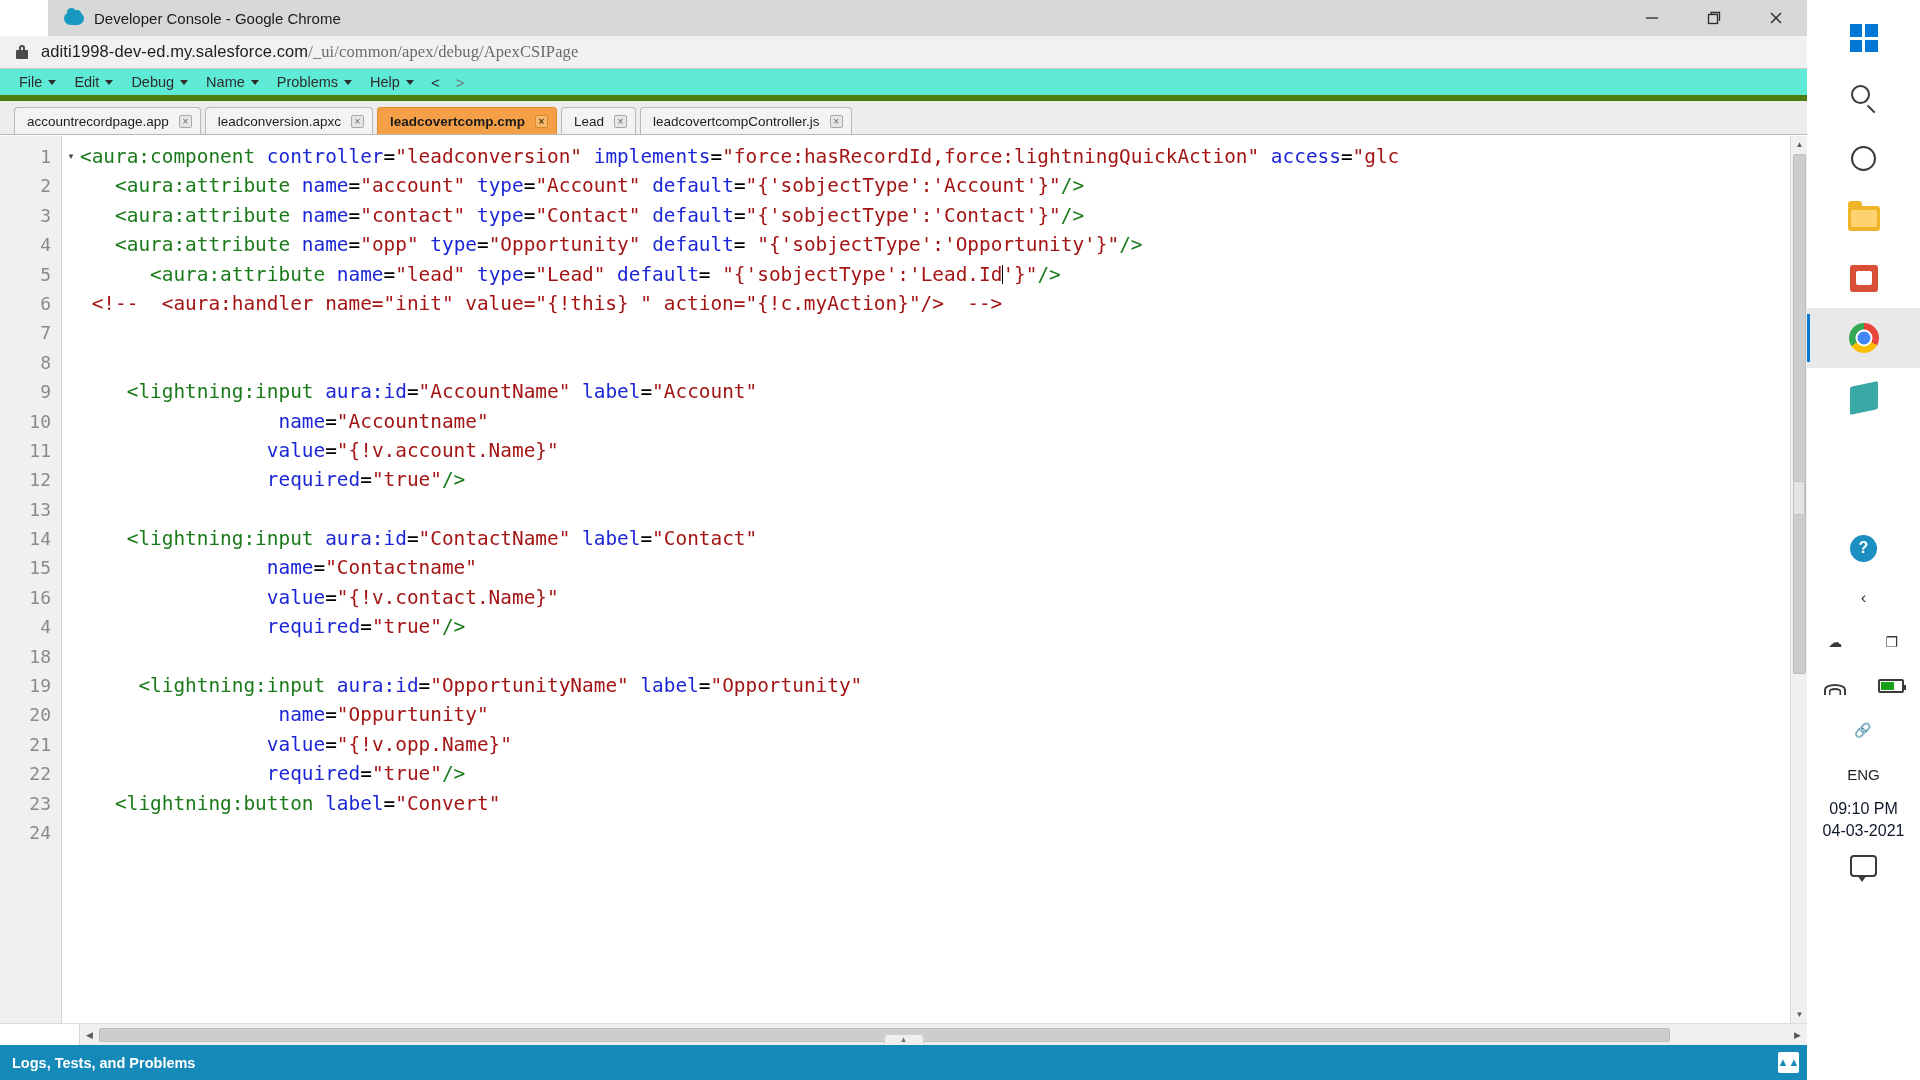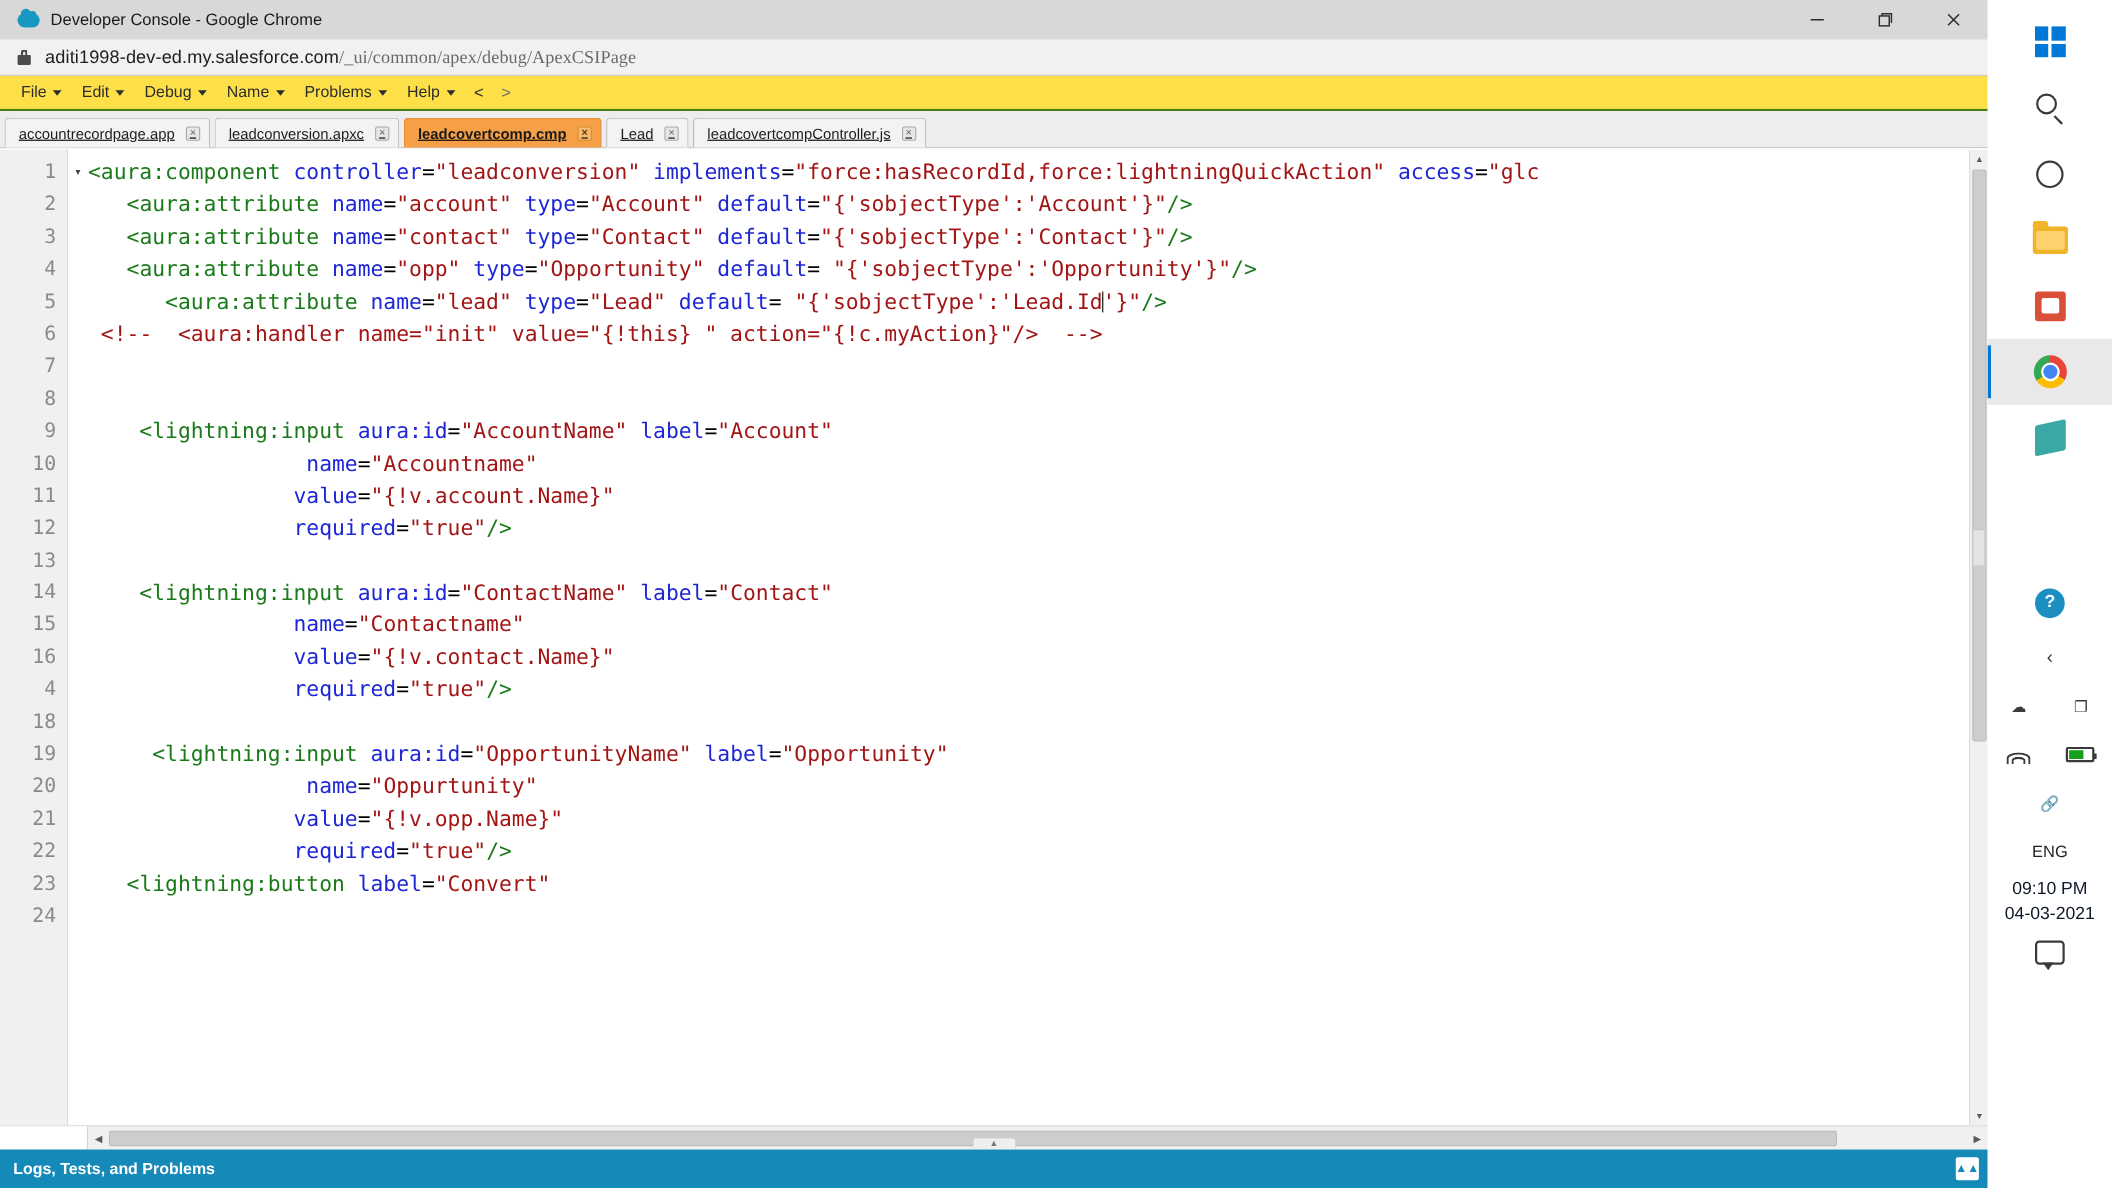--- a/index.html
+++ b/index.html
@@ -18,20 +18,21 @@
     background: #ffffff;
     display: flex; flex-direction: column;
   }
 
   
   .titlebar {
     height: 36px; min-height: 36px;
     background: #d8d8d8;
     display: flex; align-items: center;
     position: relative;
+    margin-left: 48px;
   }
   .tb-icon {
     width: 20px; height: 20px; margin-left: 16px; margin-right: 10px;
     flex: 0 0 auto; position: relative;
   }
   .cloud {
     position: absolute; left: 0; top: 4px;
     width: 20px; height: 13px; background: #1798c1; border-radius: 7px;
   }
   .cloud:before {
@@ -73,22 +74,22 @@
     border: 2px solid #4a4a4a; border-bottom: none;
     border-radius: 4px 4px 0 0;
   }
   .url { font-size: 16.5px; color: #202124; letter-spacing: 0.1px; white-space: nowrap; }
   .url .dom { color: #202124; }
   .url .path { color: #6a6a6a; font-family: Liberation Serif, serif; }
 
   
   .menubar {
     height: 32px; min-height: 32px;
-    background: #fde047;
-    border-bottom: 2px solid #4d7c0f;
+    background: #5eead4;
+    border-bottom: 6px solid #4d7c0f;
     display: flex; align-items: center;
     padding-left: 10px;
   }
   .menu-item {
     font-size: 14.5px; color: #2d2d2d;
     padding: 0 9px; height: 30px;
     display: flex; align-items: center; gap: 6px;
     white-space: nowrap;
   }
   .caret {
@@ -100,21 +101,21 @@
   }
   .nav-arrow { font-size: 15px; color: #6f6f6f; padding: 0 8px; }
   .nav-arrow.active { color: #2d2d2d; }
 
   
   .tabstrip {
     height: 34px; min-height: 34px;
     background: #ededed;
     border-bottom: 1px solid #b6b6b6;
     display: flex; align-items: flex-end;
-    padding-left: 4px; gap: 4px; text-decoration: underline;
+    padding-left: 14px; gap: 4px;
   }
   .tab {
     height: 27px;
     background: #f3f3f3;
     border: 1px solid #b9b9b9;
     border-bottom: none;
     border-radius: 4px 4px 0 0;
     display: flex; align-items: center;
     padding: 0 8px 0 12px;
     gap: 10px;

